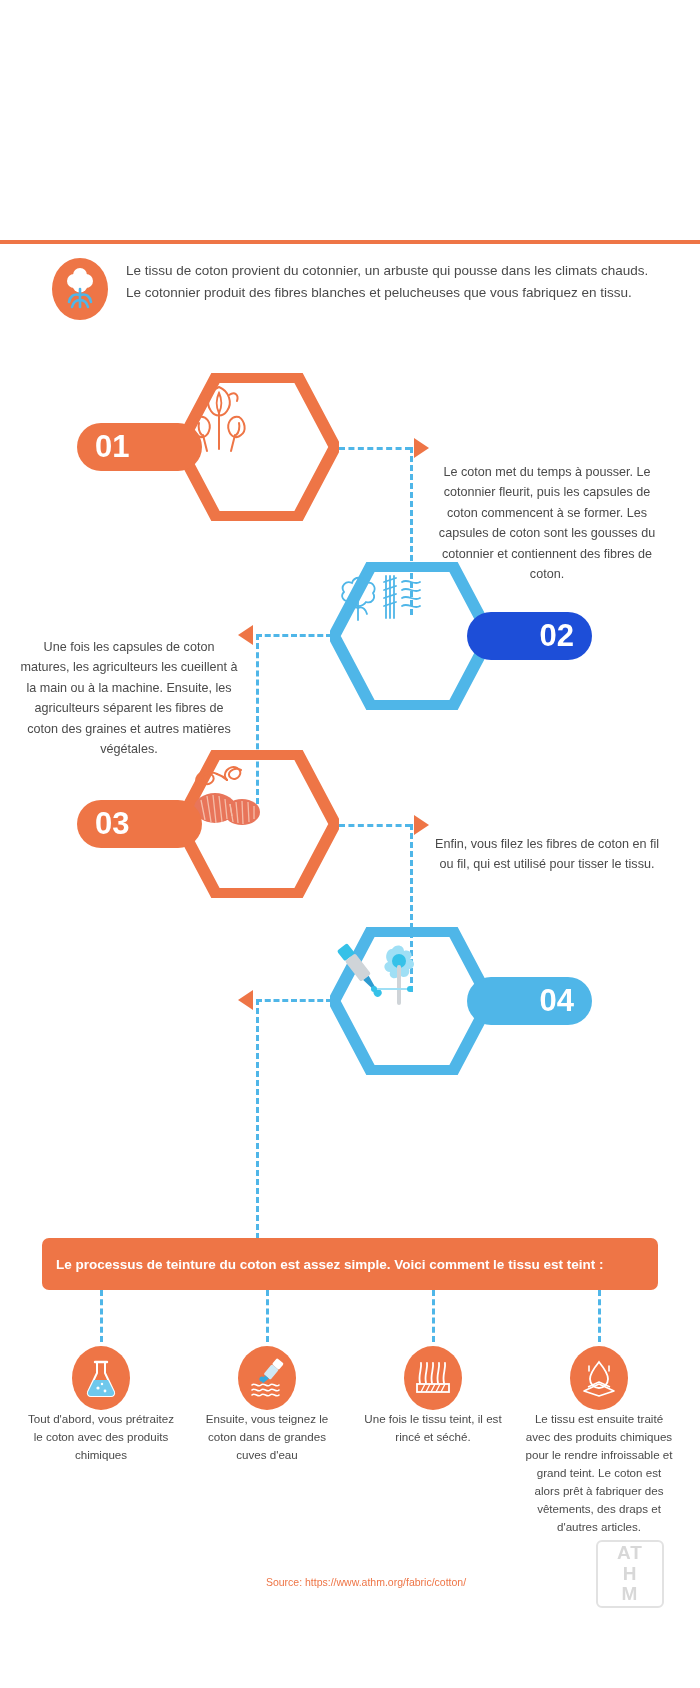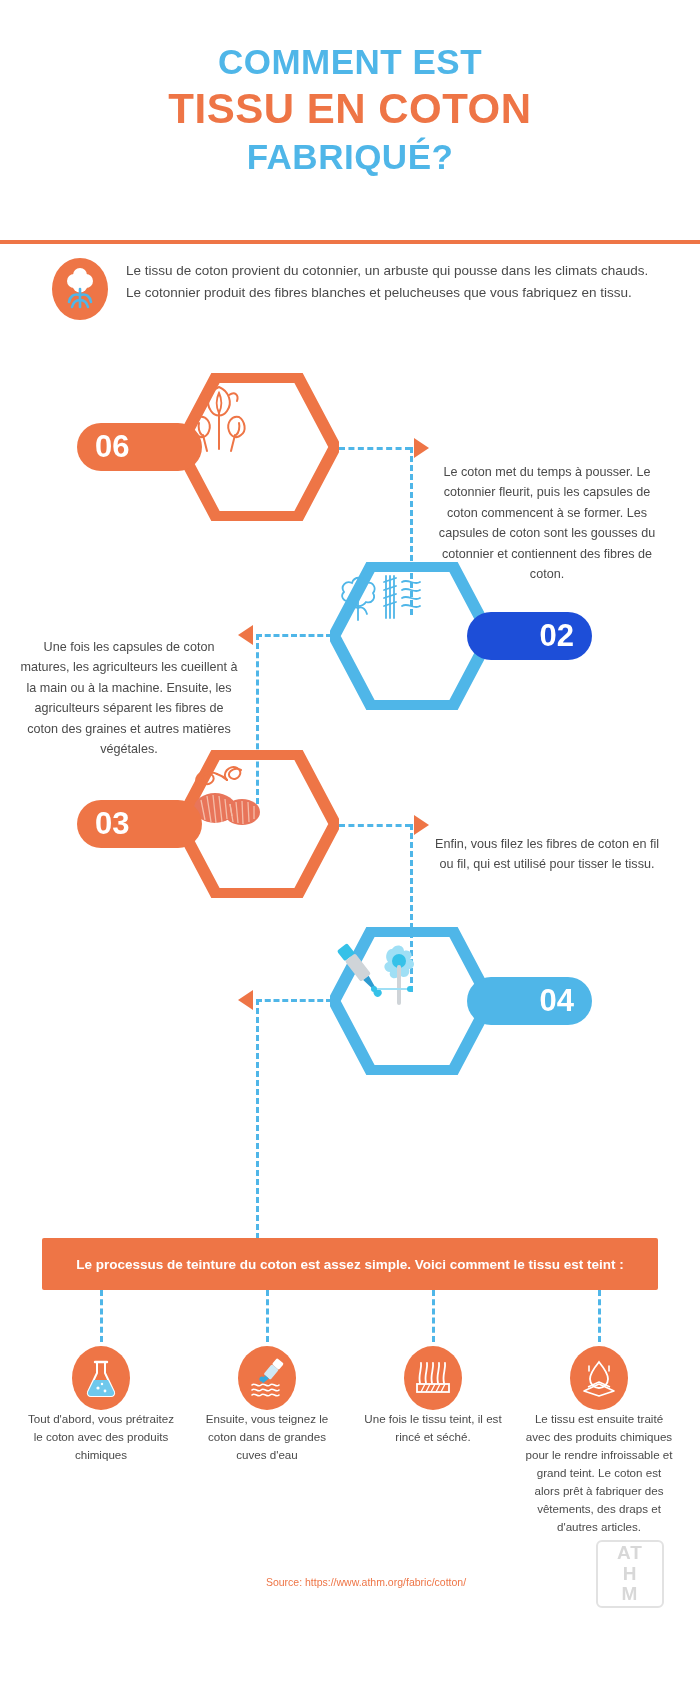--- a/index.html
+++ b/index.html
@@ -49,22 +49,22 @@
   
   .dash-h { position: absolute; border-top: 3px dashed #4FB6E8; }
   .dash-v { position: absolute; border-left: 3px dashed #4FB6E8; }
   .tri { position: absolute; width: 0; height: 0; }
   .tri.right { border-top: 10px solid transparent; border-bottom: 10px solid transparent; border-left: 15px solid #EE7546; }
   .tri.left  { border-top: 10px solid transparent; border-bottom: 10px solid transparent; border-right: 15px solid #EE7546; }
 
   
   .banner {
     position: absolute; left: 42px; top: 1238px; width: 616px; height: 52px;
-    background: #EE7546; border-radius: 2px; color: #fff;
-    display: flex; align-items: center; justify-content: center;
+    background: #EE7546; border-radius: 7px; color: #fff;
+    display: flex; align-items: center; 
     font-size: 13.5px; font-weight: bold; text-align: center; padding: 0 14px;
   }
 
   
   .bottom-row { position: absolute; left: 18px; top: 1290px; width: 664px; display: flex; }
   .bcol { width: 166px; display: flex; flex-direction: column; align-items: center; }
   .bdash { border-left: 3px dashed #4FB6E8; height: 52px; }
   .bcircle { width: 58px; height: 64px; border-radius: 50%; background: #EE7546; margin-top: 4px;
              display: flex; align-items: center; justify-content: center; }
   .bcap { font-size: 11.6px; line-height: 1.55; text-align: center; color: #4a4a4a; width: 150px; }
@@ -75,25 +75,20 @@
   .logo { position: absolute; right: 36px; top: 1540px; width: 68px; height: 68px;
           border: 2px solid #e2e2e2; border-radius: 6px; display: flex; flex-direction: column;
           align-items: center; justify-content: center; color: #d8d8d8;
           font-size: 19px; font-weight: bold; line-height: 1.08; letter-spacing: 1px; }
 </style>
 </head>
 <body>
 
 <div class="page">
 
-  <div class="title-block">
-    <div class="title-line t1">COMMENT EST</div>
-    <div class="title-line t2">TISSU EN COTON</div>
-    <div class="title-line t3">FABRIQUÉ?</div>
-  </div>
 
   <div class="rule"></div>
 
   <div class="intro">
     <div class="intro-badge">
       <svg width="40" height="44" viewBox="0 0 40 44">
         <g fill="#ffffff">
           <circle cx="14" cy="14" r="7"></circle>
             <circle cx="26" cy="14" r="7"></circle>
           <circle cx="20" cy="8" r="7"></circle>
@@ -125,21 +120,21 @@
           <path d="M44 40 L44 76"></path>
           <path d="M24 44 C18 48 16 58 22 62 C26 66 32 64 34 58 C37 50 31 42 24 44Z"></path>
           <path d="M24 50 C23 54 24 60 27 62"></path>
           <path d="M28 62 L32 78"></path>
           <path d="M64 44 C70 48 72 58 66 62 C62 66 56 64 54 58 C51 50 57 42 64 44Z"></path>
           <path d="M64 50 C65 54 64 60 61 62"></path>
           <path d="M60 62 L56 78"></path>
         </svg>
       </div>
       <div class="num-pill left" style="background:#EE7546;">
-        <span>06</span>
+        <span>01</span>
       </div>
     </div>
   </div>
   <div class="dash-h" style="left:339px; top:447px; width:72px;"></div>
   <div class="dash-v" style="left:410px; top:447px; height:168px;"></div>
   <div class="tri right" style="left:414px; top:438px;"></div>
   <div class="side-text" style="left:432px; top:418px; width:230px;">Le coton met du temps à pousser. Le cotonnier fleurit, puis les capsules de coton commencent à se former. Les capsules de coton sont les gousses du cotonnier et contiennent des fibres de coton.</div>
 
   <div class="hex-wrap" style="left:330px; top:562px;">
     <div class="hex">

